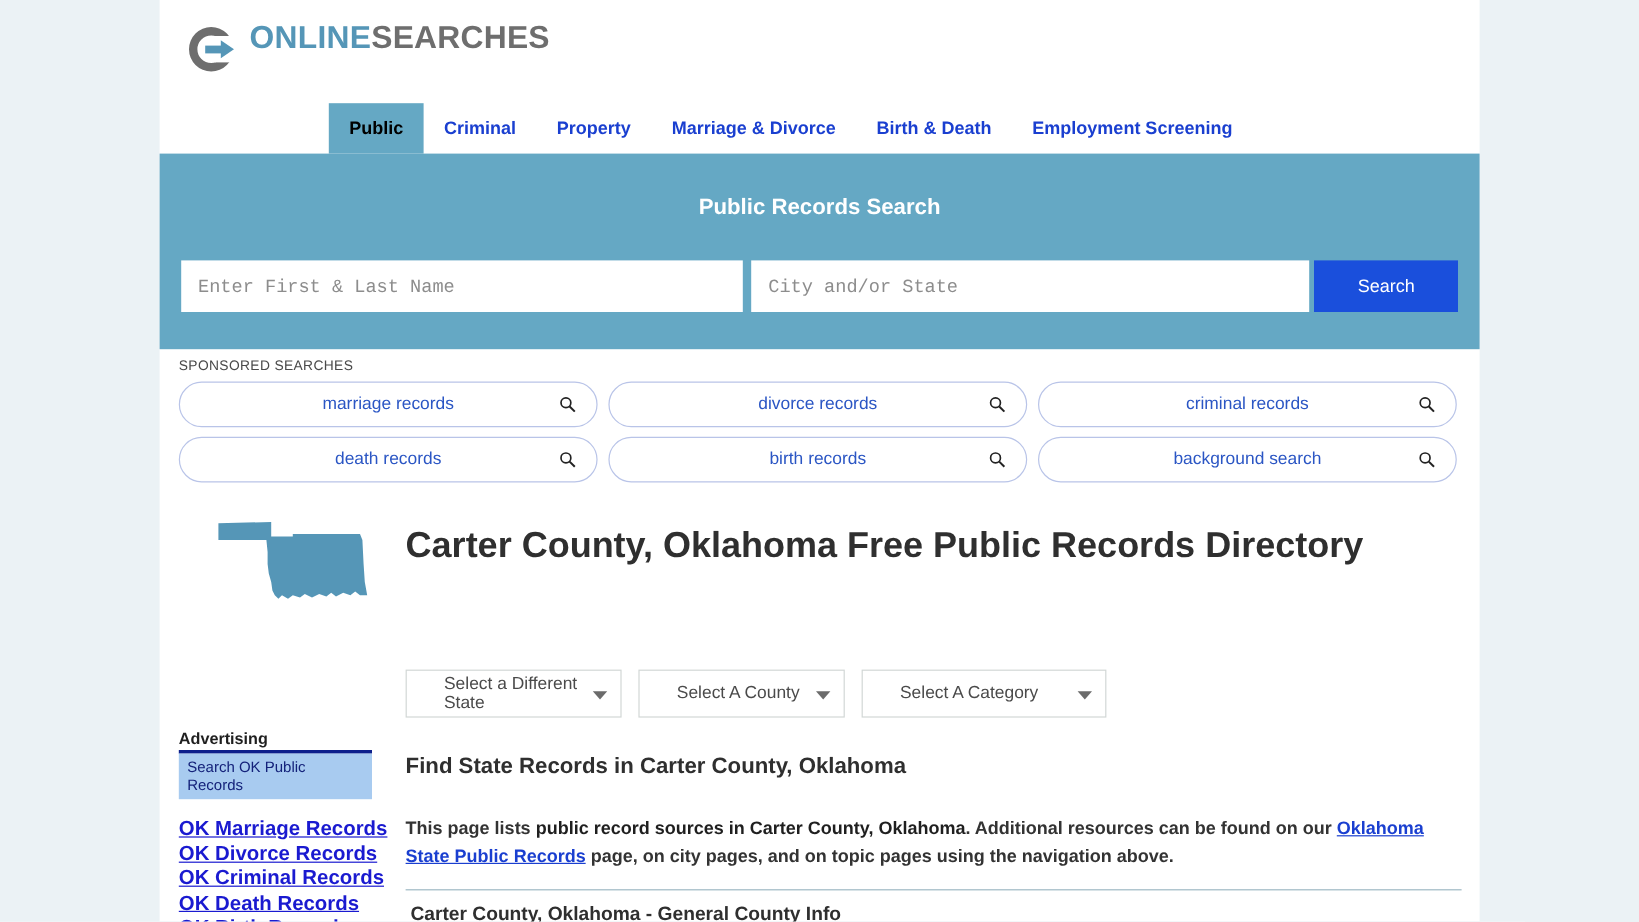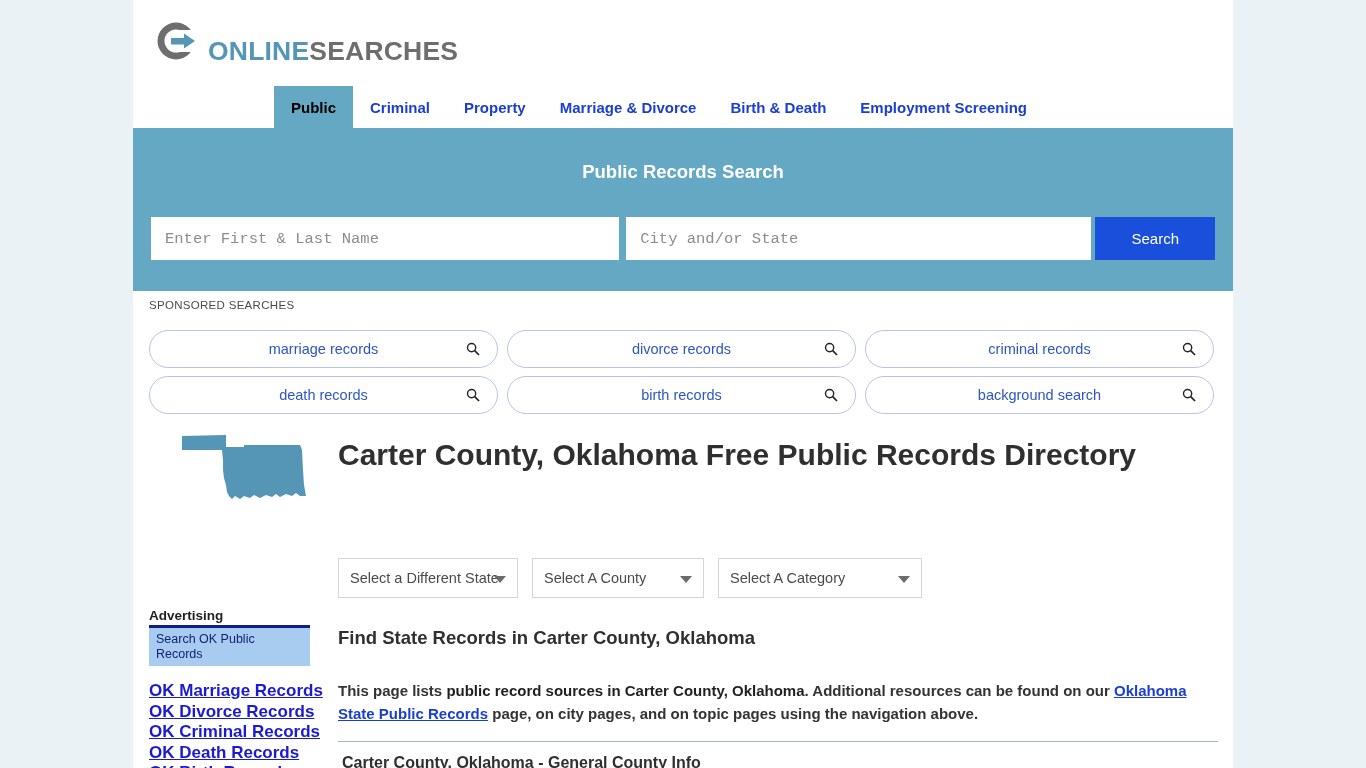--- a/index.html
+++ b/index.html
@@ -11,21 +11,21 @@
   }
   .page { position: relative; width: 1366px; height: 768px; }
 
   .container {
     position: absolute; left: 133px; top: 0;
     width: 1100px; height: 768px;
     background: #ffffff;
   }
 
   
-  .logo-row { position: absolute; left: 20px; top: 18px; height: 46px; display: flex; align-items: flex-end; }
+  .logo-row { position: absolute; left: 20px; top: 18px; height: 46px; display: flex; align-items: flex-start; }
   .logo-mark { width: 46px; height: 46px; margin-right: 9px; flex: none; }
   .logo-text { font-size: 26.5px; font-weight: bold; letter-spacing: .2px; line-height: 1; }
   .logo-online { color: #5596b7; }
   .logo-searches { color: #6e6e6e; }
 
   
   .nav { position: absolute; left: 0; top: 86px; width: 1100px; height: 42px; display: flex; align-items: stretch; }
   .nav-spacer { width: 141px; flex: none; }
   .nav-tab {
     display: flex; align-items: center; padding: 0 17px;
@@ -56,41 +56,41 @@
     width: 120px; height: 43px; margin-left: 4px;
     background: #1a4fdc; color: #fff; border: none; cursor: pointer;
     font-size: 15px; font-family: "Liberation Sans", sans-serif;
   }
 
   
   .sponsored-label {
     position: absolute; left: 16px; top: 299px;
     font-size: 11.5px; color: #4a4a4a; letter-spacing: .3px;
   }
-  .pills { position: absolute; left: 16px; top: 318px; width: 1066px; display: flex; flex-wrap: wrap; gap: 8px 9px; margin-top: 12px; }
+  .pills { position: absolute; left: 16px; top: 318px; width: 1066px; display: flex; flex-wrap: wrap; gap: 8px 9px; }
   .pill {
     width: 349px; height: 38px; border: 1px solid #b9c4e8; border-radius: 19px;
     background: #fff; display: flex; align-items: center; justify-content: center;
     position: relative; cursor: pointer;
   }
   .pill-label { font-size: 14.5px; color: #2b56c4; }
   .pill .mag { position: absolute; right: 17px; top: 50%; transform: translateY(-50%); }
 
   
   .state-map { position: absolute; left: 47px; top: 430px; width: 130px; height: 78px; }
   .page-title {
     position: absolute; left: 205px; top: 428px; width: 810px;
     font-size: 30px; font-weight: bold; color: #2f2f2f; line-height: 1.78;
   }
 
   
   .selects { position: absolute; left: 205px; top: 558px; display: flex; gap: 14px; }
   .sel {
     height: 40px; border: 1px solid #d2d7d6; background: #fff;
-    display: flex; align-items: center; position: relative; cursor: pointer;
+    display: flex; align-items: center; position: relative; cursor: pointer; padding-left: 20px;
   }
   .sel-label { font-size: 14.5px; color: #4a4a4a; padding-left: 11px; }
   .sel .caret {
     position: absolute; right: 11px; top: 50%; margin-top: -2px;
     width: 0; height: 0; border-left: 6px solid transparent;
     border-right: 6px solid transparent; border-top: 7px solid #6b6b6b;
   }
   #sel-state { width: 180px; }
   #sel-county { width: 172px; }
   #sel-category { width: 204px; }

